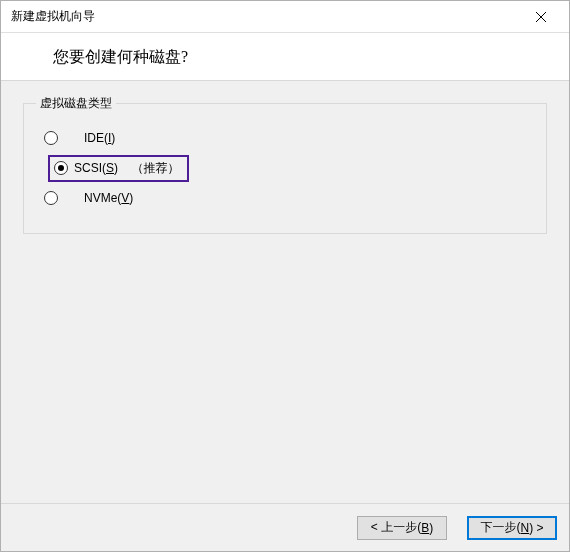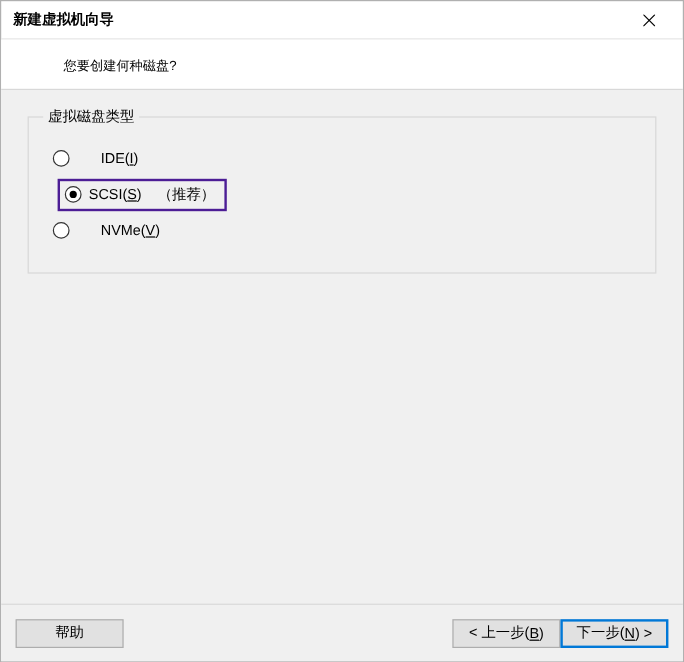--- a/index.html
+++ b/index.html
@@ -21,21 +21,20 @@
   .titlebar {
     height: 32px;
     display: flex;
     align-items: center;
     padding: 0 8px 0 10px;
     border-bottom: 1px solid #e0e0e0;
   }
   .titlebar-title {
     flex: 1;
     font-size: 12px;
-    font-weight: bold;
   }
   .close-btn {
     width: 40px;
     height: 28px;
     display: flex;
     align-items: center;
     justify-content: center;
     cursor: pointer;
   }
   .close-btn svg { width: 10px; height: 10px; }
@@ -44,21 +43,22 @@
     border-bottom: 1px solid #d8d8d8;
     background: #fff;
   }
   .header-title {
     font-weight: bold;
     font-size: 13px;
     margin-bottom: 4px;
   }
   .header-sub {
     padding-left: 24px;
-    font-size: 11px;
+    font-size: 16px;
+    font-family: Liberation Serif, serif;
   }
   .body {
     flex: 1;
     background: #f0f0f0;
     padding: 22px;
   }
   .group {
     border: 1px solid #d8d8d8;
     background: #f0f0f0;
     padding: 0 12px 18px 12px;
@@ -122,21 +122,21 @@
     height: 24px;
     min-width: 90px;
     border: 1px solid #adadad;
     background: #e1e1e1;
     font-size: 12px;
     display: inline-flex;
     align-items: center;
     justify-content: center;
     padding: 0 8px;
     cursor: pointer;
-    margin-left: 0;
+    margin-left: 20px;
   }
   .btn.help { margin-left: 0; }
   .btn.default {
     border: 2px solid #0078d7;
     background: #e1e1e1;
   }
   .spacer { flex: 1; }
   .ul { text-decoration: underline; }
 </style>
 </head>
@@ -190,23 +190,20 @@
         <span class="radio-outer"></span>
         <span class="radio-label">
           <span>NVMe(</span><span class="ul">V</span><span>)</span>
         </span>
       </div>
 
     </div>
   </div>
 
   <div class="footer">
-    <div class="btn help">
-      <span>帮助</span>
-    </div>
     <div class="spacer"></div>
     <div class="btn">
       <span>&lt; 上一步(</span>
         <span class="ul">B</span>
         <span>)</span>
     </div>
     <div class="btn default">
       <span>下一步(</span>
         <span class="ul">N</span>
         <span>) &gt;</span>

